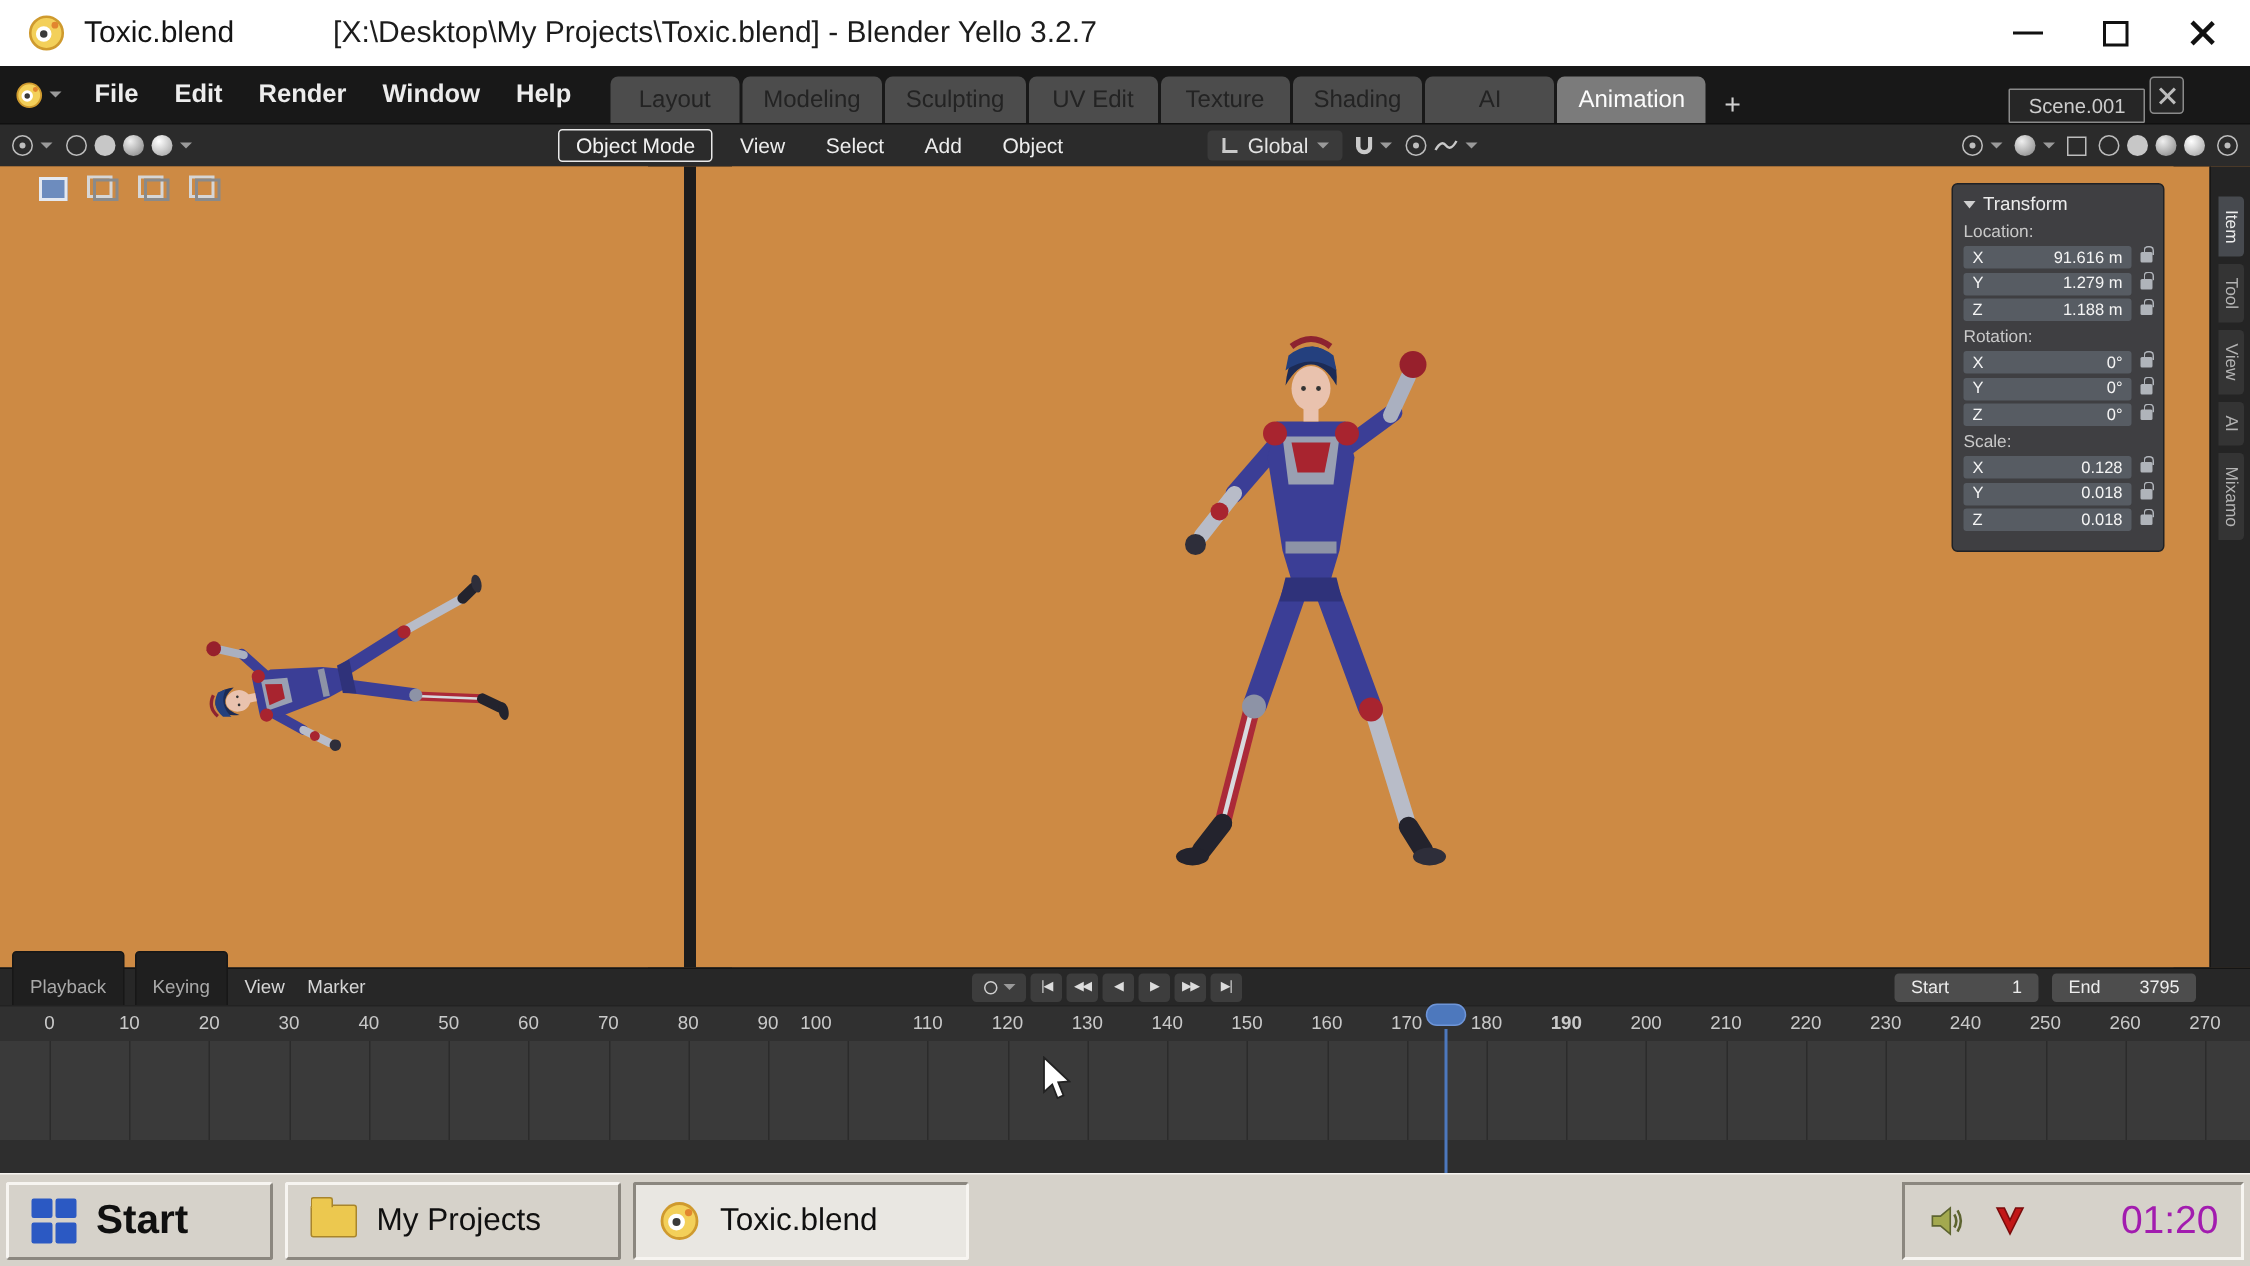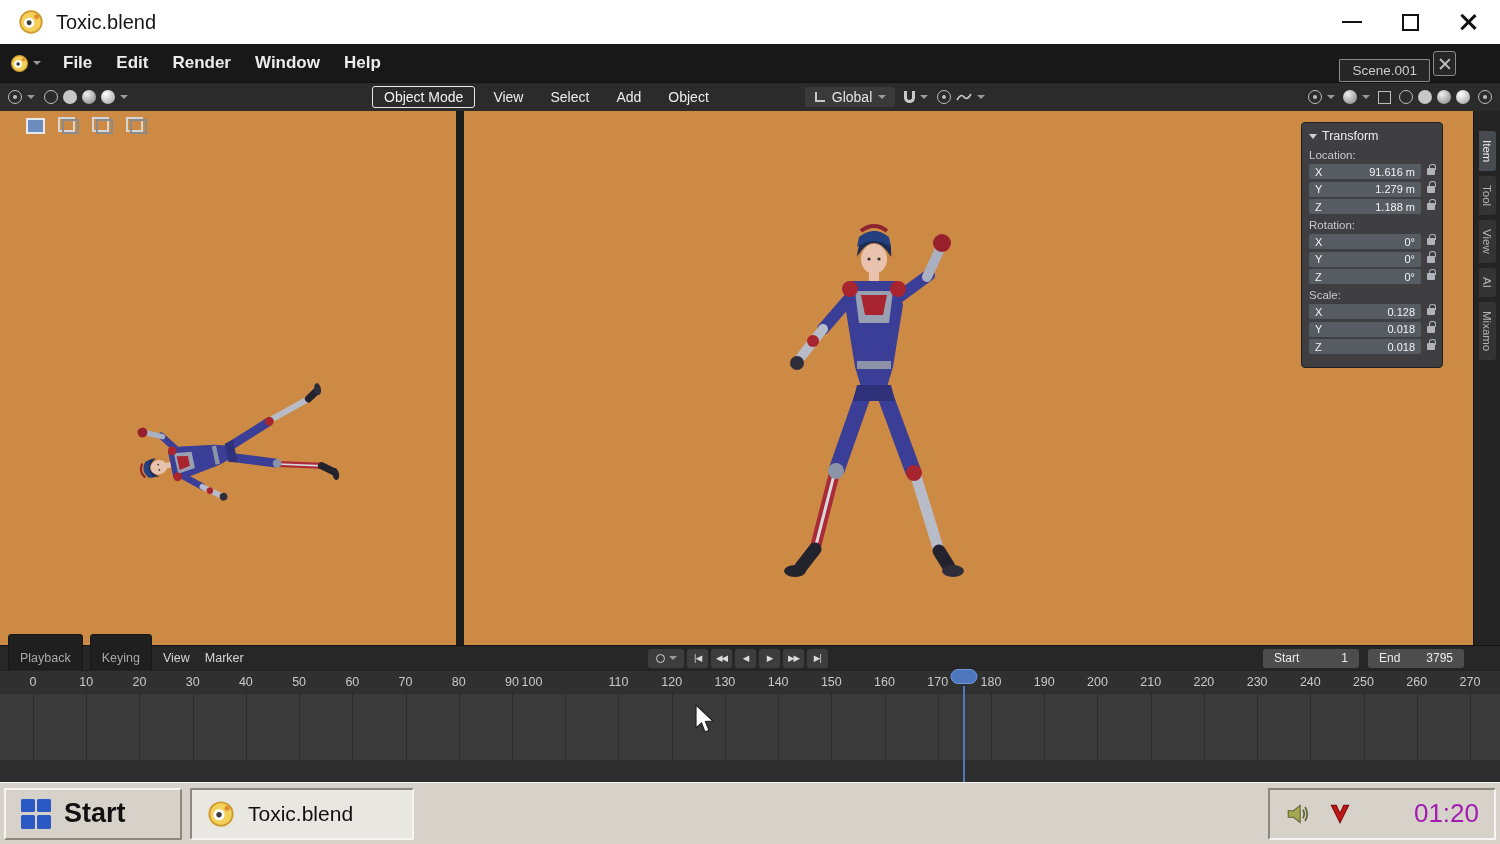--- a/index.html
+++ b/index.html
@@ -225,20 +225,21 @@
   </defs>
 </svg>
 
 <div class="screen">
 
   <header class="titlebar">
     <svg class="logo24">
         <use href="#yello-logo"></use>
       </svg>
     <span class="tb-title">Toxic.blend</span>
+    <span class="tb-path">[X:\Desktop\My Projects\Toxic.blend] - Blender Yello 3.2.7</span>
     <span class="win-controls">
       <button class="wc">
           <i class="glyph-min"></i>
         </button>
       <button class="wc">
           <i class="glyph-max"></i>
         </button>
       <button class="wc">
           <i class="glyph-x"></i>
         </button>
@@ -250,20 +251,31 @@
       <svg class="logo18">
           <use href="#yello-logo"></use>
         </svg>
       <i class="caret"></i>
     </span>
     <span class="menu">File</span>
     <span class="menu">Edit</span>
     <span class="menu">Render</span>
     <span class="menu">Window</span>
     <span class="menu">Help</span>
+    <div class="ws-tabs">
+      <span class="ws-tab">Layout</span>
+      <span class="ws-tab">Modeling</span>
+      <span class="ws-tab">Sculpting</span>
+      <span class="ws-tab">UV Edit</span>
+      <span class="ws-tab">Texture</span>
+      <span class="ws-tab">Shading</span>
+      <span class="ws-tab">AI</span>
+      <span class="ws-tab active">Animation</span>
+      <span class="ws-add">+</span>
+    </div>
     <div class="scene-box">
       <span class="scene-field">
         <span>Scene.001</span>
       </span>
       <span class="scene-x"></span>
     </div>
   </nav>
 
   <div class="toolbar">
     <span class="igroup">
@@ -456,30 +468,30 @@
         <span class="tick" style="left: 33px;">0</span>
         <span class="tick" style="left: 86.2222px;">10</span>
         <span class="tick" style="left: 139.444px;">20</span>
         <span class="tick" style="left: 192.667px;">30</span>
         <span class="tick" style="left: 245.889px;">40</span>
         <span class="tick" style="left: 299.111px;">50</span>
         <span class="tick" style="left: 352.333px; text-align: right;">60</span>
         <span class="tick" style="left: 405.556px;">70</span>
         <span class="tick" style="left: 458.778px;">80</span>
         <span class="tick" style="left: 512px;">90</span>
-        <span class="tick" style="left: 532px;">100</span>
+        <span class="tick" style="left: 544px;">100</span>
         <span class="tick" style="left: 618.444px;">110</span>
         <span class="tick" style="left: 671.667px;">120</span>
         <span class="tick" style="left: 724.889px;">130</span>
         <span class="tick" style="left: 778.111px;">140</span>
         <span class="tick" style="left: 831.333px;">150</span>
         <span class="tick" style="left: 884.556px;">160</span>
         <span class="tick" style="left: 937.778px;">170</span>
         <span class="tick" style="left: 991px;">180</span>
-        <span class="tick" style="left: 1044.22px;">190</span>
+        <span class="tick" style="left: 1044.22px; font-weight: bold;">190</span>
         <span class="tick" style="left: 1097.44px;">200</span>
         <span class="tick" style="left: 1150.67px;">210</span>
         <span class="tick" style="left: 1203.89px;">220</span>
         <span class="tick" style="left: 1257.11px;">230</span>
         <span class="tick" style="left: 1310.33px;">240</span>
         <span class="tick" style="left: 1363.56px;">250</span>
         <span class="tick" style="left: 1416.78px;">260</span>
         <span class="tick" style="left: 1470px;">270</span>
       </div>
     <div class="tl-body">
@@ -522,20 +534,24 @@
   <footer class="taskbar">
     <button class="tbtn start-btn">
       <span class="win-flag">
           <i></i>
           <i></i>
           <i></i>
           <i></i>
         </span>
       <span>Start</span>
     </button>
+    <button class="tbtn task-btn">
+      <i class="folder-ic"></i>
+      <span>My Projects</span>
+    </button>
     <button class="tbtn task-btn active">
       <svg class="logo28">
           <use href="#yello-logo"></use>
         </svg>
       <span>Toxic.blend</span>
     </button>
     <div class="tray">
       <svg class="tray-ic" viewBox="0 0 24 24">
           <use href="#spk-icon"></use>
         </svg>

